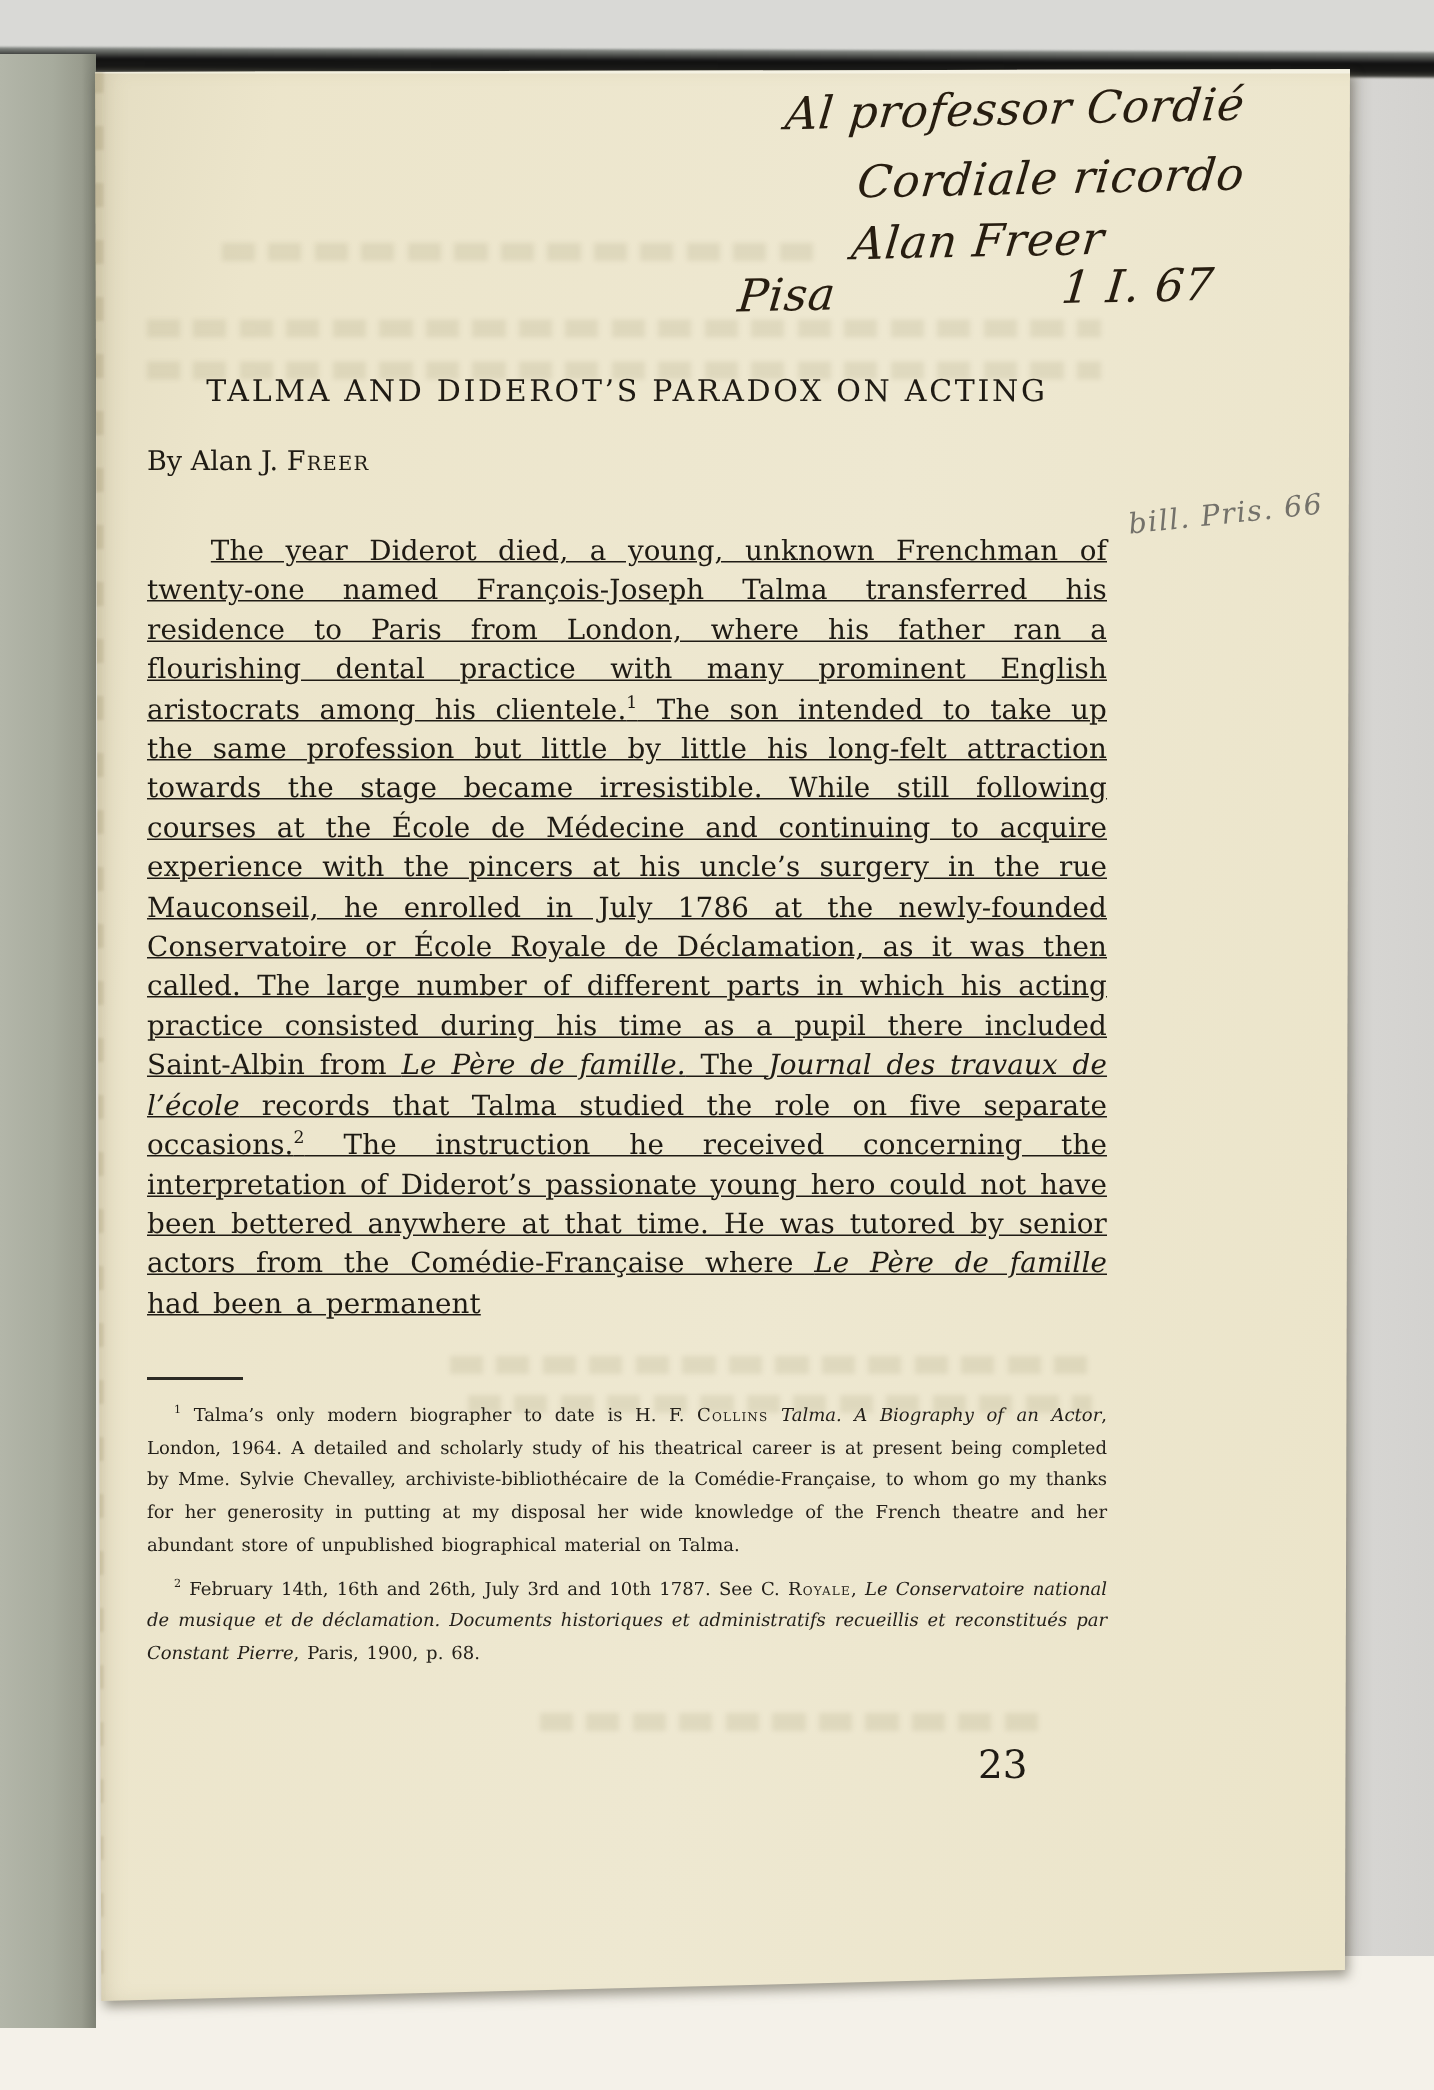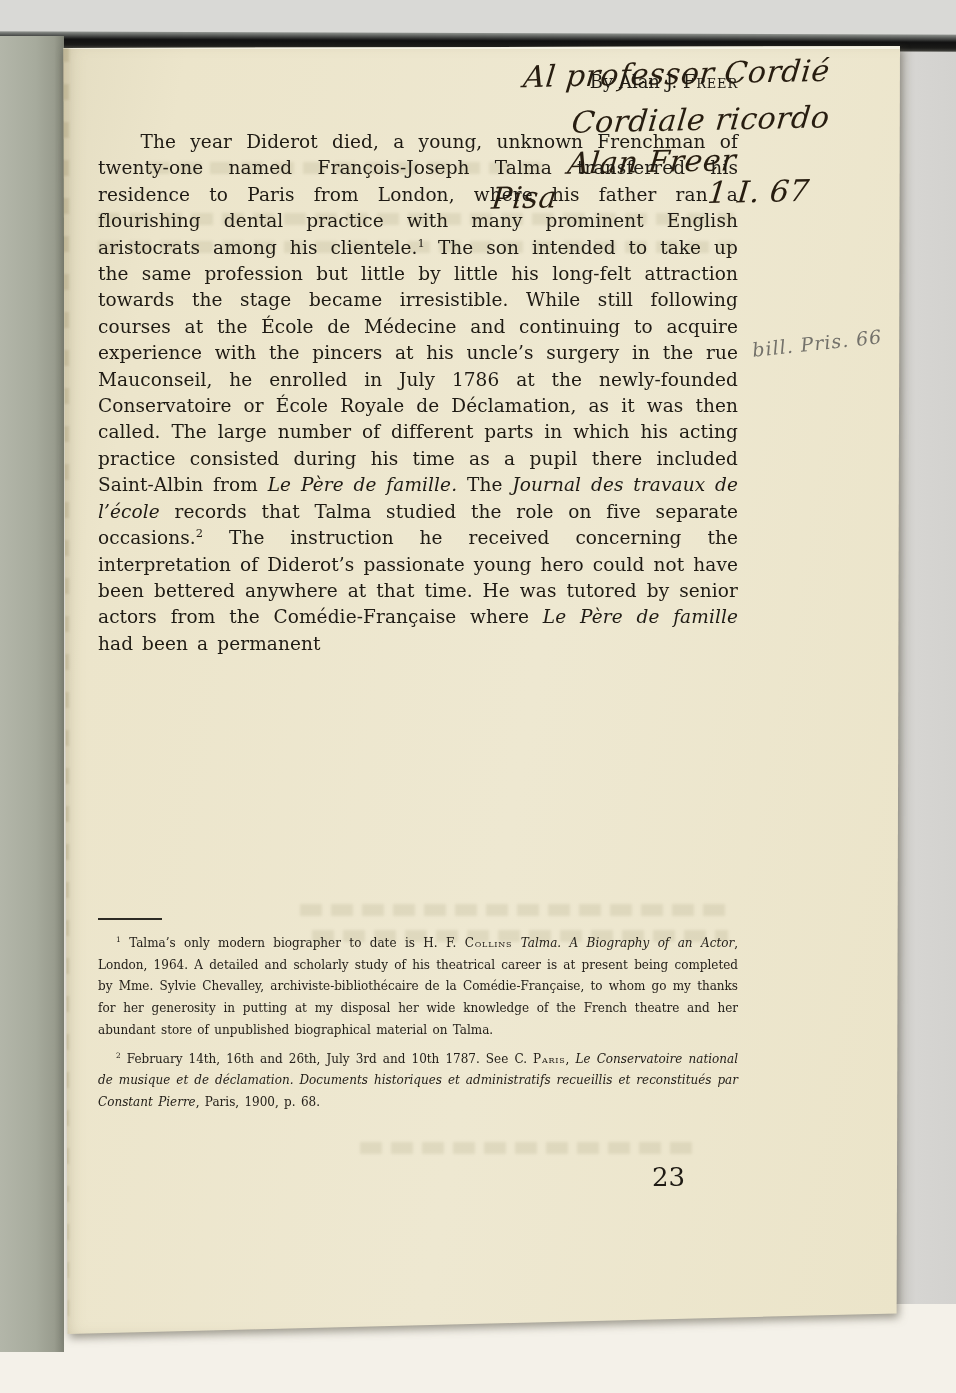--- a/index.html
+++ b/index.html
@@ -51,28 +51,28 @@
   .margin-note{
     position:absolute;left:692px;top:286px;
     color:var(--pencil-note,#73716a);font-size:19px;font-style:italic;
     letter-spacing:1px;transform:rotate(-6deg);white-space:nowrap;
   }
   .text-block{position:absolute;left:38px;top:0;width:640px;color:var(--print-ink,#1f1b14);}
   .title{
     margin:202px 0 0;text-align:center;
     font-size:20px;font-weight:400;letter-spacing:1.8px;white-space:nowrap;
   }
-  .byline{margin-top:25px;text-align:right;font-size:18px;}
+  .byline{margin-top:25px;text-align:left;font-size:18px;}
   .sc{font-variant:small-caps;letter-spacing:.8px;}
   .seg-sc{font-variant:small-caps;letter-spacing:.8px;}
   .seg-i{font-style:italic;}
   sup.seg-sup{font-size:.62em;line-height:0;}
   .body-par{
     margin-top:37px;font-size:18.5px;line-height:26.4px;
-    text-align:justify;text-indent:2.3em;word-spacing:3px;letter-spacing:.1px;
+    text-align:justify;text-indent:2.3em;word-spacing:3px;letter-spacing:.1px;text-decoration:underline;
   }
   .fn-block{position:absolute;left:38px;top:872px;width:640px;color:#24201a;}
   .fn-rule{width:64px;height:2px;background:#2c2a24;margin:0 0 13px;}
   .footnote{
     font-size:12px;line-height:21.7px;text-align:justify;
     text-indent:1.5em;margin:0 0 7px;word-spacing:1.5px;
   }
   .page-num{position:absolute;left:592px;top:1116px;font-size:26px;color:var(--print-ink,#1f1b14);}
 </style>
 </head>
@@ -101,27 +101,28 @@
         <div class="inscription-line" style="left:464px;top:10px;">Al professor Cordié</div>
         <div class="inscription-line" style="left:512px;top:56px;">Cordiale ricordo</div>
         <div class="inscription-line" style="left:508px;top:98px;">Alan Freer</div>
         <div class="inscription-line" style="left:432px;top:134px;">Pisa</div>
         <div class="inscription-line" style="left:648px;top:128px;">1 I. 67</div>
       </div>
 
       <div class="margin-note">bill. Pris. 66</div>
 
       <div class="text-block">
+        <h1 class="title">TALMA AND DIDEROT’S PARADOX ON ACTING</h1>
         <div class="byline"><span>By Alan J. </span><span class="sc">Freer</span></div>
         <p class="body-par"><span>The year Diderot died, a young, unknown Frenchman of twenty-one named François-Joseph Talma transferred his residence to Paris from London, where his father ran a flourishing dental practice with many prominent English aristocrats among his clientele.</span><sup class="seg-sup">1</sup><span> The son intended to take up the same profession but little by little his long-felt attraction towards the stage became irresistible. While still following courses at the École de Médecine and continuing to acquire experience with the pincers at his uncle’s surgery in the rue Mauconseil, he enrolled in July 1786 at the newly-founded Conservatoire or École Royale de Déclamation, as it was then called. The large number of different parts in which his acting practice consisted during his time as a pupil there included Saint-Albin from </span><span class="seg-i">Le Père de famille.</span><span> The </span><span class="seg-i">Journal des travaux de l’école</span><span> records that Talma studied the role on five separate occasions.</span><sup class="seg-sup">2</sup><span> The instruction he received concerning the interpretation of Diderot’s passionate young hero could not have been bettered anywhere at that time. He was tutored by senior actors from the Comédie-Française where </span><span class="seg-i">Le Père de famille</span><span> had been a permanent</span></p>
       </div>
 
       <div class="fn-block">
         <div class="fn-rule"></div>
         <p class="footnote"><sup class="seg-sup">1</sup><span> Talma’s only modern biographer to date is H. F. </span><span class="seg-sc">Collins</span><span> </span><span class="seg-i">Talma. A Biography of an Actor</span><span>, London, 1964. A detailed and scholarly study of his theatrical career is at present being completed by Mme. Sylvie Chevalley, archiviste-bibliothécaire de la Comédie-Française, to whom go my thanks for her generosity in putting at my disposal her wide knowledge of the French theatre and her abundant store of unpublished biographical material on Talma.</span></p>
-        <p class="footnote"><sup class="seg-sup">2</sup><span> February 14th, 16th and 26th, July 3rd and 10th 1787. See C. </span><span class="seg-sc">Paris</span><span>, </span><span class="seg-i">Le Conservatoire national de musique et de déclamation. Documents historiques et administratifs recueillis et reconstitués par Constant Pierre</span><span>, Paris, 1900, p. 68.</span></p>
+        <p class="footnote"><sup class="seg-sup">2</sup><span> February 14th, 16th and 26th, July 3rd and 10th 1787. See C. </span><span class="seg-sc">Royale</span><span>, </span><span class="seg-i">Le Conservatoire national de musique et de déclamation. Documents historiques et administratifs recueillis et reconstitués par Constant Pierre</span><span>, Paris, 1900, p. 68.</span></p>
       </div>
 
       <div class="page-num">23</div>
 
     </div>
   </div>
 </div>
 
 </body></html>

